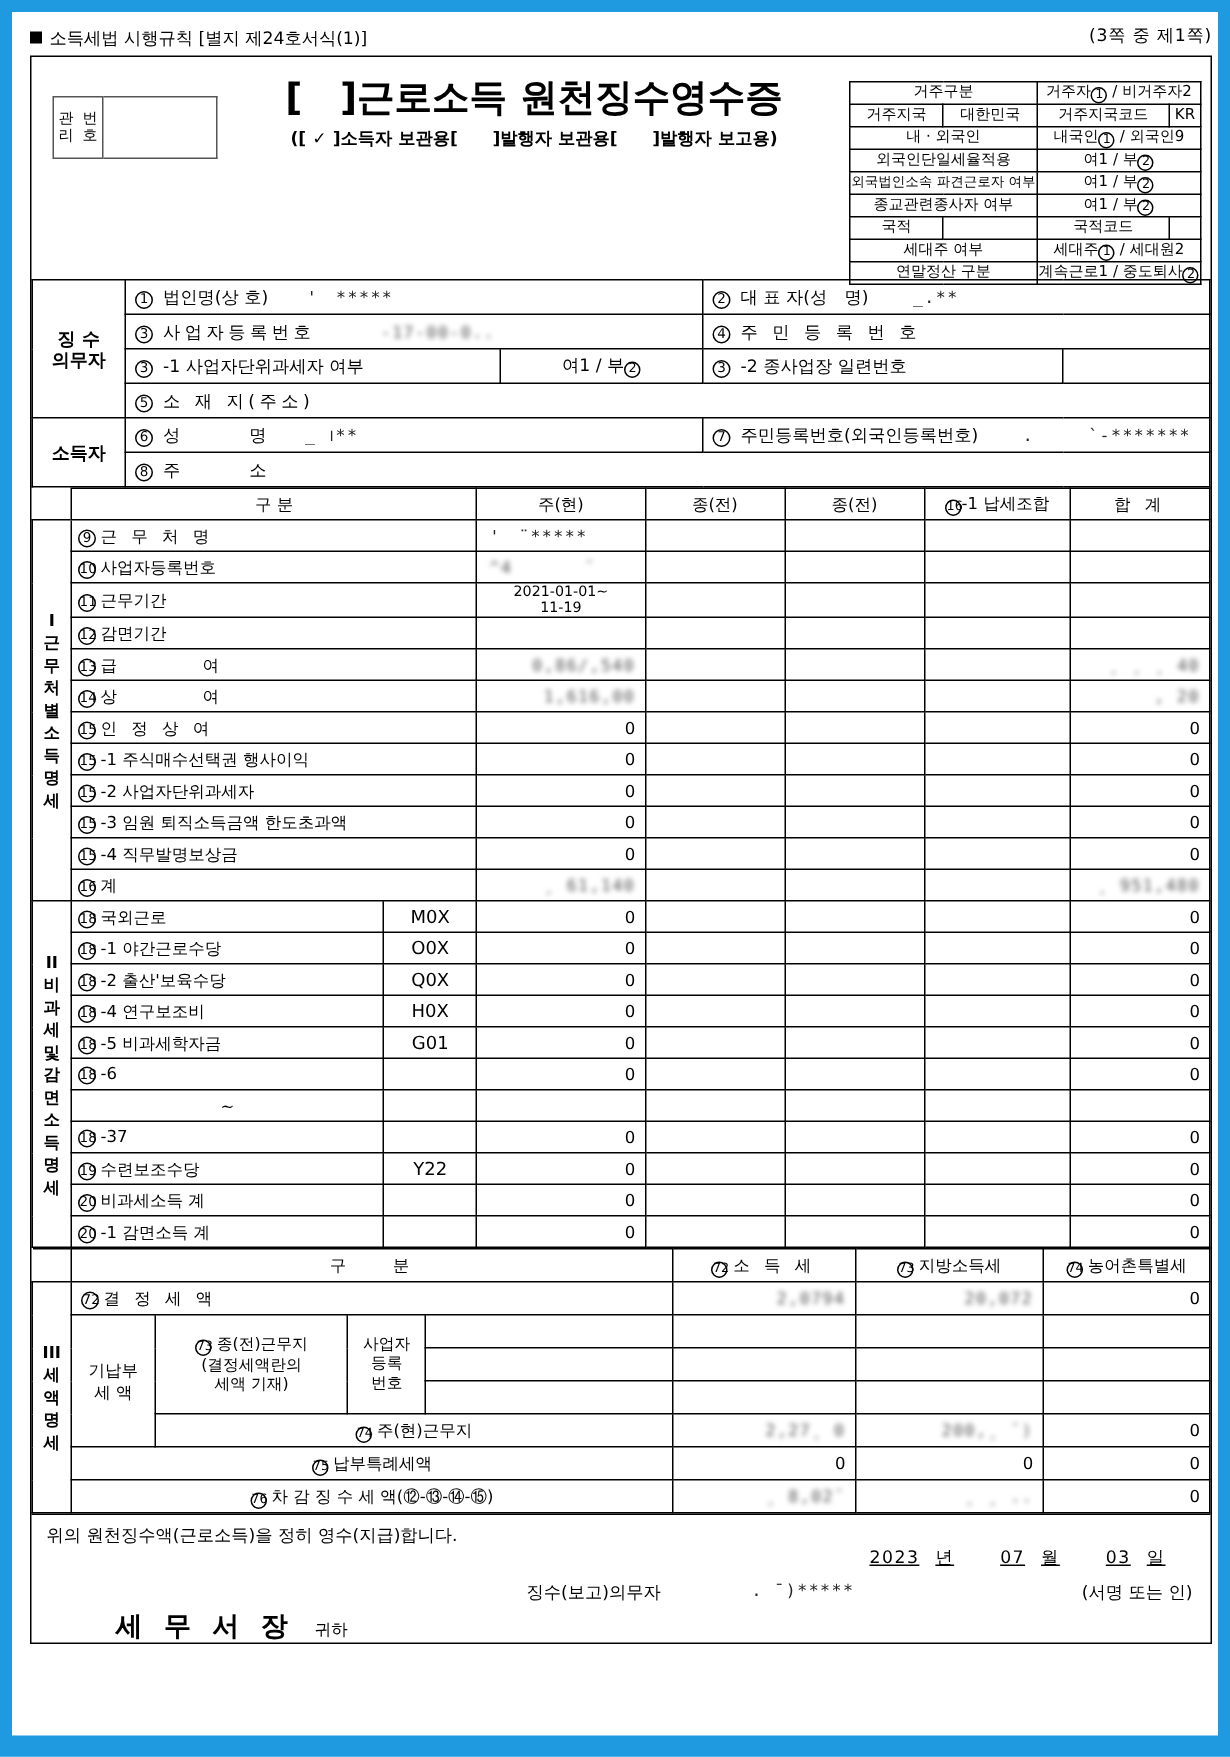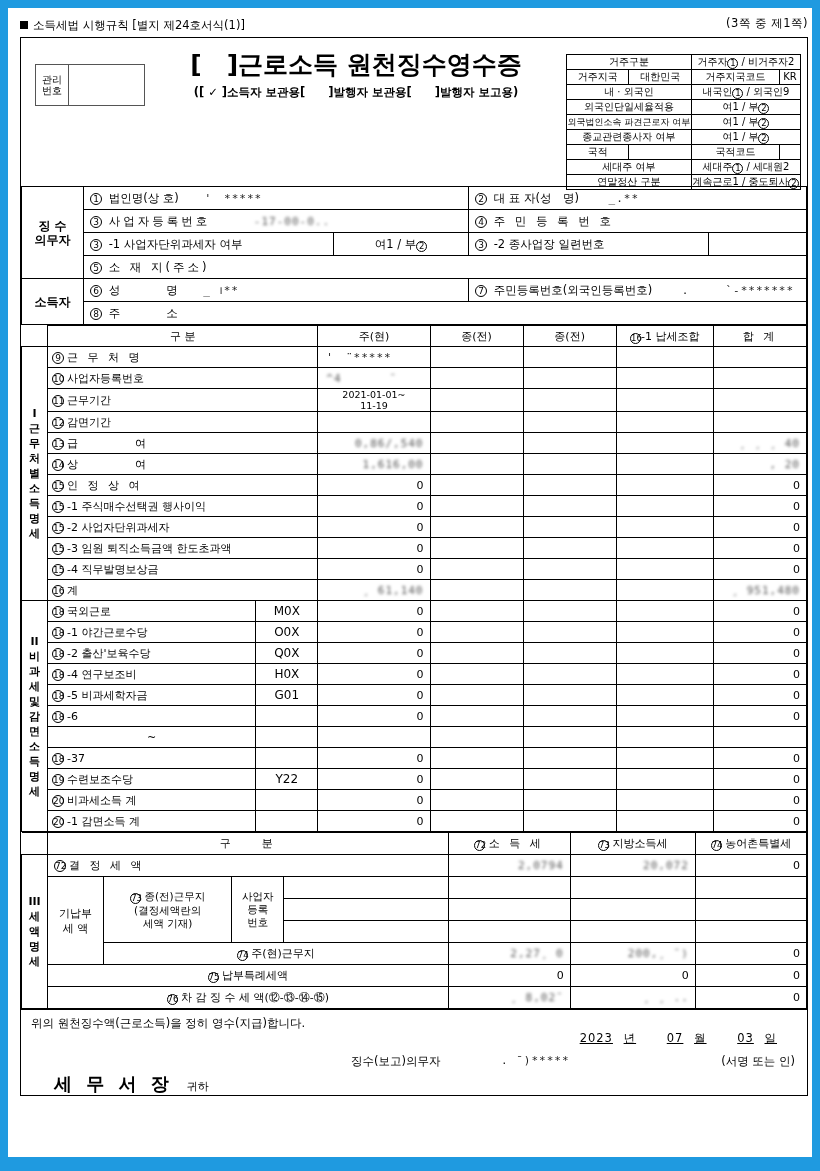--- a/index.html
+++ b/index.html
@@ -61,21 +61,21 @@
   .headband { position: relative; height: 148px; }
 
   .mgmtbox {
     position: absolute; left: 14px; top: 26px;
     width: 110px; height: 42px;
     display: flex;
   }
   .mgmtbox .lab {
     width: 34px; border: 1px solid #555;
     font-size: 10px; line-height: 11px;
-    display: flex; flex-direction: column;
+    display: flex; flex-direction: row;
     align-items: center; justify-content: center;
     text-align: center;
   }
   .mgmtbox .val { flex: 1; border: 1px solid #555; border-left: none; }
 
   .titlewrap {
     position: absolute; left: 120px; top: 12px; width: 430px;
     text-align: center;
   }
   .title1, .title2 {
@@ -149,21 +149,21 @@
   .taxgrid td { height: 22px; padding: 0 4px; }
   .tcenter { text-align: center; }
   .small2 { font-size: 10.5px; line-height: 13px; }
 
   
   .footer { font-size: 11.5px; padding: 6px 10px 8px 10px; position: relative; height: 86px; }
   .fl1 { }
   .daterow { text-align: right; padding-right: 20px; margin-bottom: 8px; letter-spacing: 1px; }
   .daterow span { margin-left: 26px; text-decoration: underline; }
   .signrow { display: flex; align-items: flex-end; }
-  .taxoffice { font-size: 18px; font-weight: bold; letter-spacing: 4px; margin-left: 23px; text-align: right; }
+  .taxoffice { font-size: 18px; font-weight: bold; letter-spacing: 4px; margin-left: 46px; text-align: right; }
   .gwiha { font-size: 11px; margin-left: 14px; margin-bottom: 2px; }
 </style>
 </head>
 <body>
 
 <div id="sheet">
 <div id="inner">
 
   <div class="lawline">
     <span class="sq"></span>

